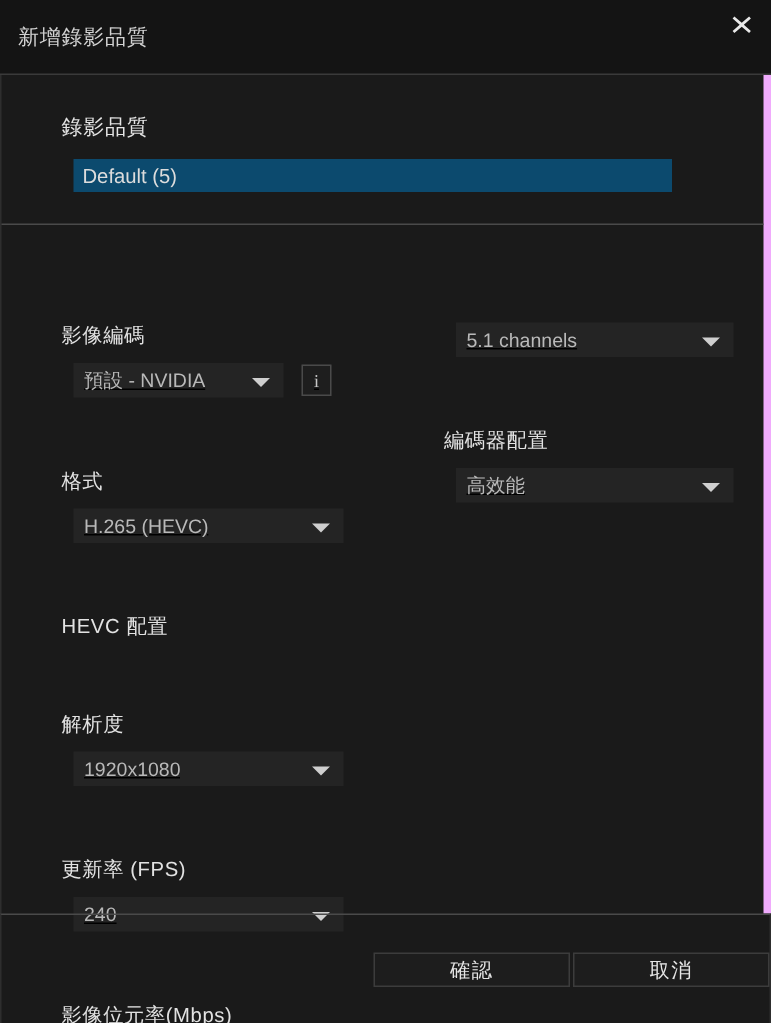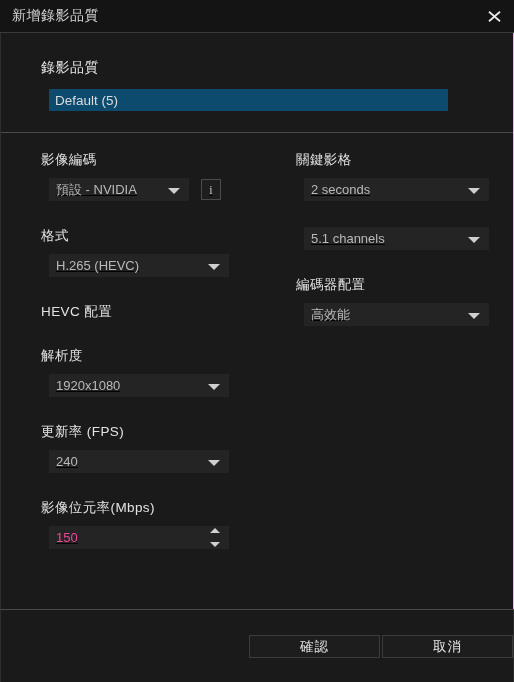--- a/index.html
+++ b/index.html
@@ -21,21 +21,21 @@
     height: 682px;
     background: #1a1a1a;
     box-sizing: border-box;
     display: flex;
     flex-direction: column;
   }
 
   
   .titlebar {
     position: relative;
-    height: 33px;
+    height: 50px;
     min-height: 33px;
     background: #141414;
     border-bottom: 1px solid #3a3a3a;
     display: flex;
     align-items: center;
     box-sizing: border-box;
   }
   .titlebar-text {
     margin-left: 12px;
     font-size: 14px;
@@ -54,21 +54,21 @@
     justify-content: center;
     cursor: pointer;
   }
   .close-btn svg { display: block; }
 
   
   .dlg-body {
     position: relative;
     flex: 1 1 auto;
     border-left: 1px solid #2e2e2e;
-    border-right: 1px solid #f0abfc;
+    border-right: 5px solid #f0abfc;
     box-sizing: border-box;
   }
 
   .top-section {
     padding: 26px 0 0 0;
     border-bottom: 1px solid #4a4a4a;
     height: 100px;
     box-sizing: border-box;
   }
   .section-label {
@@ -98,21 +98,21 @@
     height: 454px;
     box-sizing: border-box;
   }
   .col {
     position: absolute;
     top: 18px;
   }
   .col-left  { left: 40px;  }
   .col-right { left: 295px; }
 
-  .field { margin-bottom: 26px; position: relative; }
+  .field { margin-bottom: 26px; position: relative; margin-top: 47px; }
   .field-label {
     font-size: 13.5px;
     color: #e2e2e2;
     letter-spacing: 0.4px;
     margin-bottom: 9px;
     white-space: nowrap;
   }
   .field-row {
     display: flex;
     align-items: center;
@@ -321,29 +321,20 @@
                 <div class="tri-down"></div>
               </div>
             </div>
           </div>
         </div>
 
       </div>
 
       <div class="col col-right">
 
-        <div class="field">
-          <div class="field-label">關鍵影格</div>
-          <div class="field-row">
-            <div class="select w-right">
-              <div class="select-value">2 seconds</div>
-              <div class="caret"></div>
-            </div>
-          </div>
-        </div>
 
         <div class="field">
           <div class="field-row">
             <div class="select w-right">
               <div class="select-value">5.1 channels</div>
               <div class="caret"></div>
             </div>
           </div>
         </div>
 

